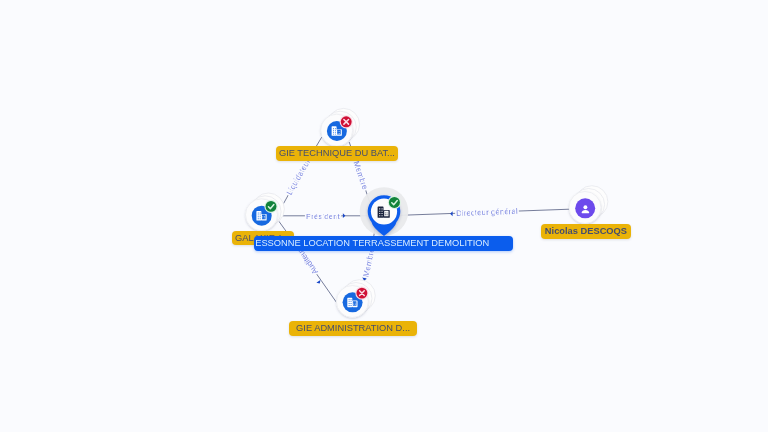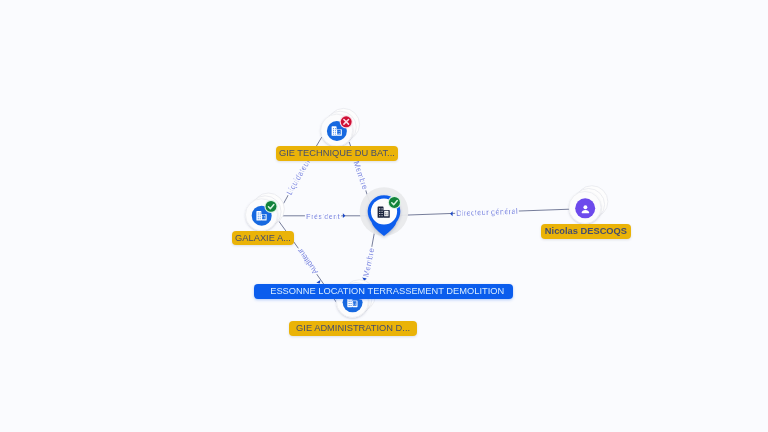--- a/index.html
+++ b/index.html
@@ -134,16 +134,16 @@
         <text font-size="8" font-family="&quot;Liberation Sans&quot;, sans-serif" fill="#7b86e0" paint-order="stroke" stroke="#fafbfe" stroke-width="3.4" stroke-linejoin="round" dy="2.75"><textPath href="#p_e1" xlink:href="#p_e1" startOffset="27.500000000000004%">Président</textPath></text>
         <text font-size="8" font-family="&quot;Liberation Sans&quot;, sans-serif" fill="#7b86e0" paint-order="stroke" stroke="#fafbfe" stroke-width="3.4" stroke-linejoin="round" dy="2.75"><textPath href="#p_e2" xlink:href="#p_e2" startOffset="14.499999999999998%">Liquidateur</textPath></text>
         <text font-size="8" font-family="&quot;Liberation Sans&quot;, sans-serif" fill="#7b86e0" paint-order="stroke" stroke="#fafbfe" stroke-width="3.4" stroke-linejoin="round" dy="2.75"><textPath href="#p_e3" xlink:href="#p_e3" startOffset="32%">Membre</textPath></text>
         <text font-size="8" font-family="&quot;Liberation Sans&quot;, sans-serif" fill="#7b86e0" paint-order="stroke" stroke="#fafbfe" stroke-width="3.4" stroke-linejoin="round" dy="2.75"><textPath href="#p_e4" xlink:href="#p_e4" startOffset="12%">Membre</textPath></text>
         <text font-size="8" font-family="&quot;Liberation Sans&quot;, sans-serif" fill="#7b86e0" paint-order="stroke" stroke="#fafbfe" stroke-width="3.4" stroke-linejoin="round" x="307.657958984375" y="261.3941955566406" text-anchor="middle" transform="rotate(234.65065356780778,307.657958984375,261.3941955566406)" dy="2.55">Auditeur</text>
         <text font-size="8" font-family="&quot;Liberation Sans&quot;, sans-serif" fill="#7b86e0" paint-order="stroke" stroke="#fafbfe" stroke-width="3.4" stroke-linejoin="round" dy="2.75"><textPath href="#p_e6" xlink:href="#p_e6" startOffset="33%">Directeur général</textPath></text>
       </g>
     </svg>
 <div class="nlabel" style="left: 275.9px; top: 146.2px; width: 122px;">GIE TECHNIQUE DU BAT...</div>
     <div class="nlabel" style="left: 232.4px; top: 230.9px; width: 61.2px;">GALAXIE A...</div>
-    <div class="nlabel sel" style="left: 254.2px; top: 236px; width: 259.2px; text-align: left; padding-left: 16px; margin-top: 48px;">ESSONNE LOCATION TERRASSEMENT DEMOLITION</div>
+    <div class="nlabel sel" style="left: 254.2px; top: 236px; width: 259.2px; text-align: left; padding-left: 1px;">ESSONNE LOCATION TERRASSEMENT DEMOLITION</div>
     <div class="nlabel" style="left: 289.4px; top: 321px; width: 127.4px;">GIE ADMINISTRATION D...</div>
     <div class="nlabel" style="left: 540.8px; top: 224.4px; width: 90.3px; font-weight: bold;">Nicolas DESCOQS</div>
   </div>
 
 </body></html>

